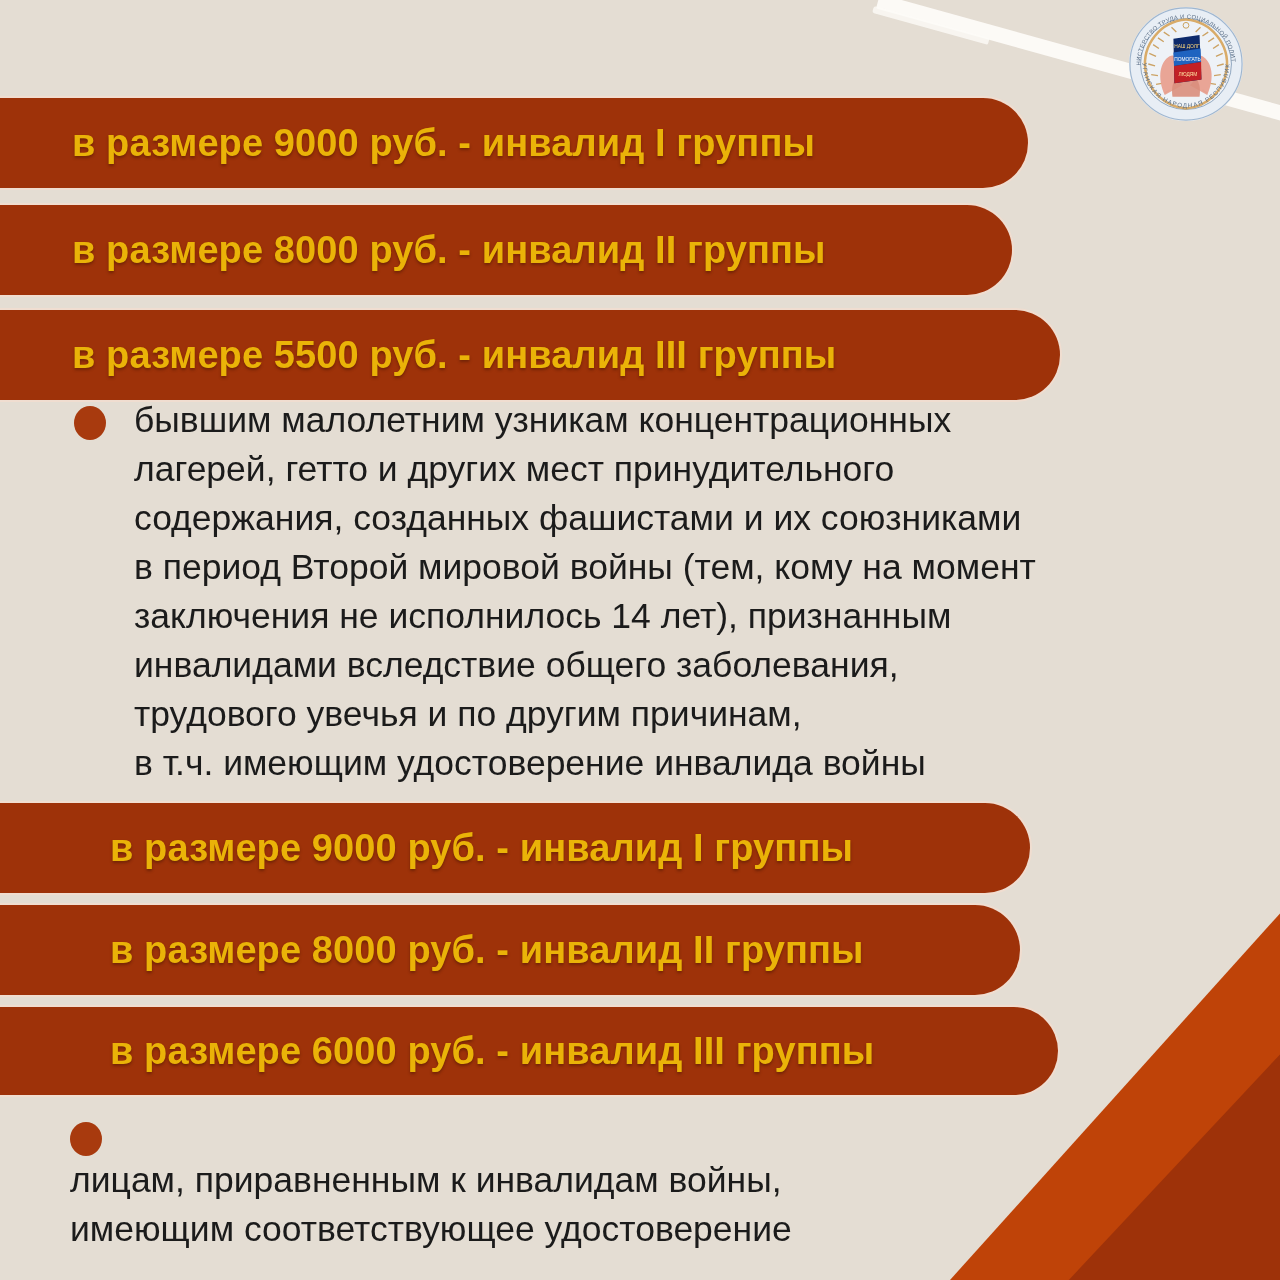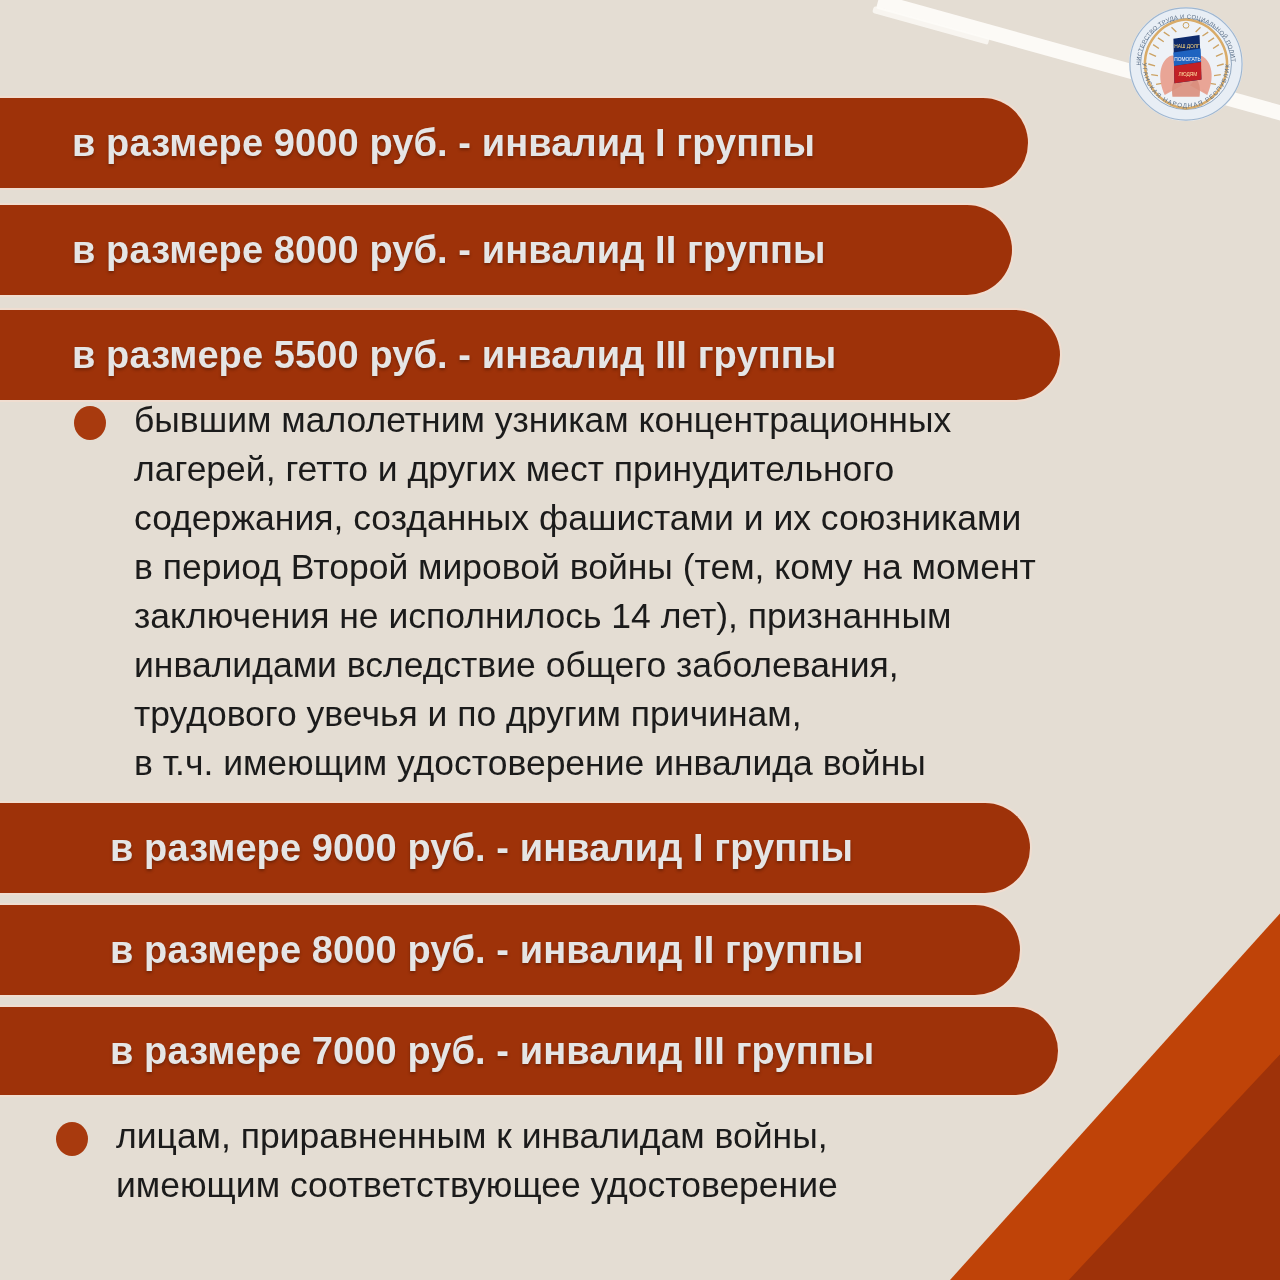--- a/index.html
+++ b/index.html
@@ -80,21 +80,21 @@
   .bar {
     position: absolute;
     left: -40px;
     background: #9e3209;
     border-radius: 0 60px 60px 0;
     display: flex;
     align-items: center;
     box-shadow: 0 0 0 2px rgba(255, 222, 205, .45);
   }
   .bar-label {
-    color: #e5e5e5;
+    color: #eab308;
     font-weight: 700;
     font-size: 38px;
     letter-spacing: .1px;
     white-space: nowrap;
     text-shadow: 0 2px 3px rgba(60, 18, 4, .45);
   }
 
   
   #bar-1 { top: 98px;  height: 90px;  width: 1068px; }
   #bar-2 { top: 205px; height: 90px;  width: 1052px; }
@@ -123,21 +123,21 @@
     margin-right: 28px;
   }
   .bullet-text {
     color: #1b1b1b;
     font-size: 35.5px;
     line-height: 49px;
     font-weight: 400;
     white-space: pre-line;
   }
   #bullet-1 { left: 74px; top: 396px; width: 1180px; }
-  #bullet-2 { left: 56px; top: 1112px; width: 1120px; }
+  #bullet-2 { left: 70px; top: 1112px; width: 1120px; flex-direction: column; }
 </style>
 </head>
 <body>
 
 <div id="poster">
 
   <div class="bg-layer">
     <div class="corner-wedge-light"></div>
     <div class="corner-wedge-dark"></div>
     <div class="diag-stripe"></div>
@@ -213,21 +213,21 @@
 в т.ч. имеющим удостоверение инвалида войны</span>
   </div>
 
   <div class="bar" id="bar-4">
     <span class="bar-label">в размере 9000 руб. - инвалид I группы</span>
   </div>
   <div class="bar" id="bar-5">
     <span class="bar-label">в размере 8000 руб. - инвалид II группы</span>
   </div>
   <div class="bar" id="bar-6">
-    <span class="bar-label">в размере 7000  руб. - инвалид III группы</span>
+    <span class="bar-label">в размере 6000  руб. - инвалид III группы</span>
   </div>
 
   <div class="bullet-block" id="bullet-2">
     <span class="bullet-dot"></span>
     <span class="bullet-text">лицам, приравненным к инвалидам войны,
 имеющим соответствующее удостоверение</span>
   </div>
 
 </div>
 

